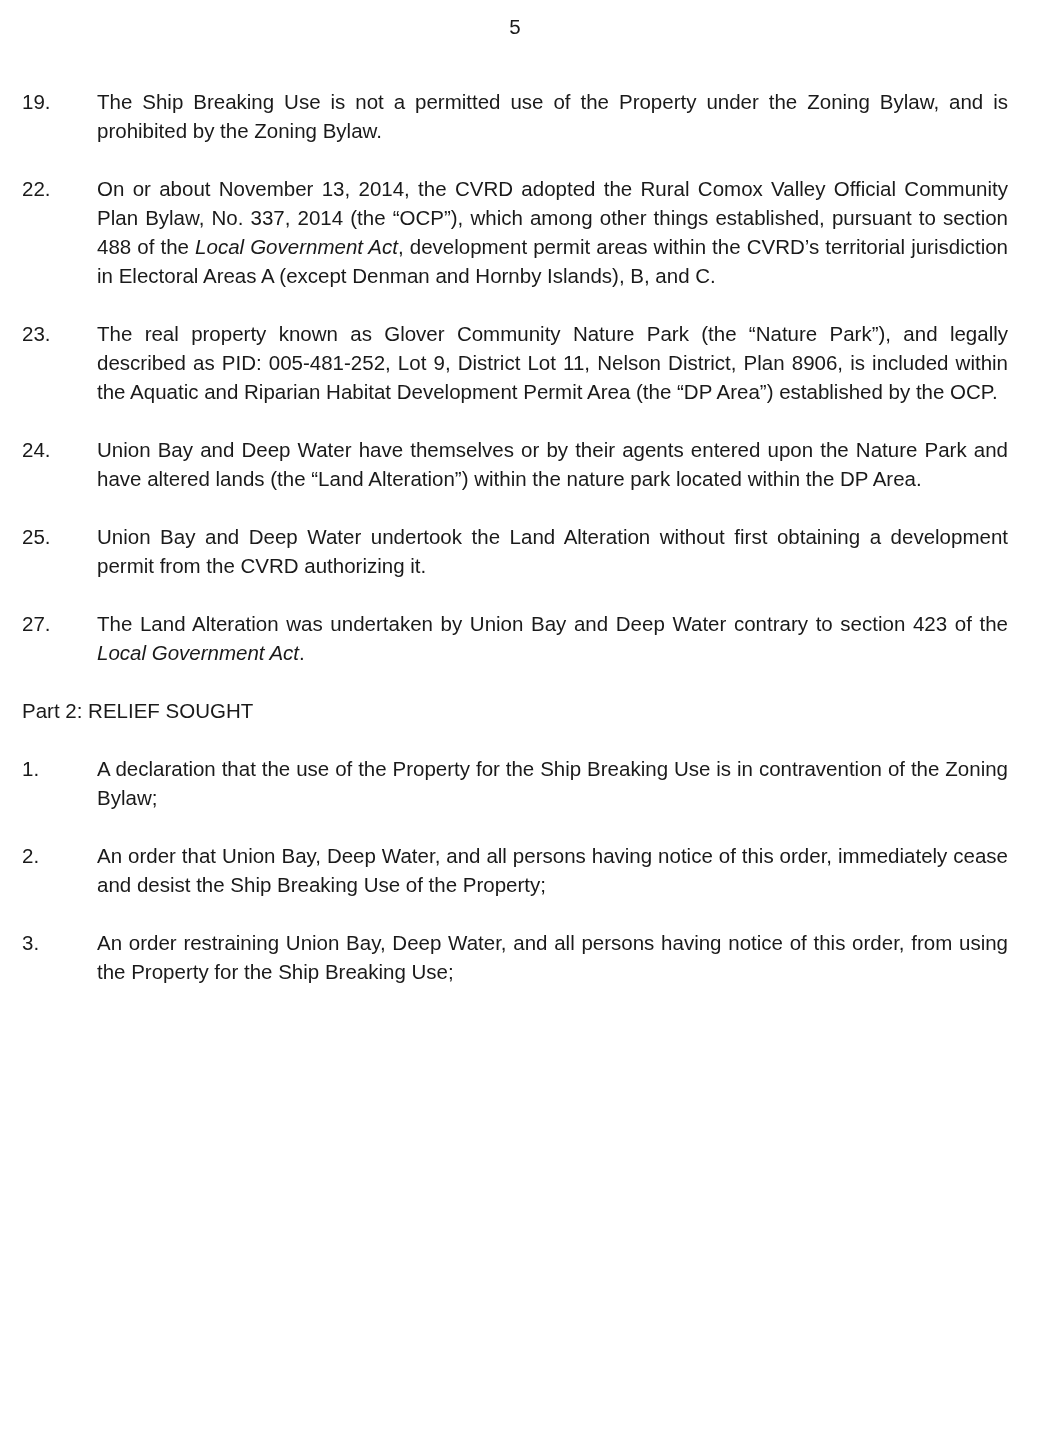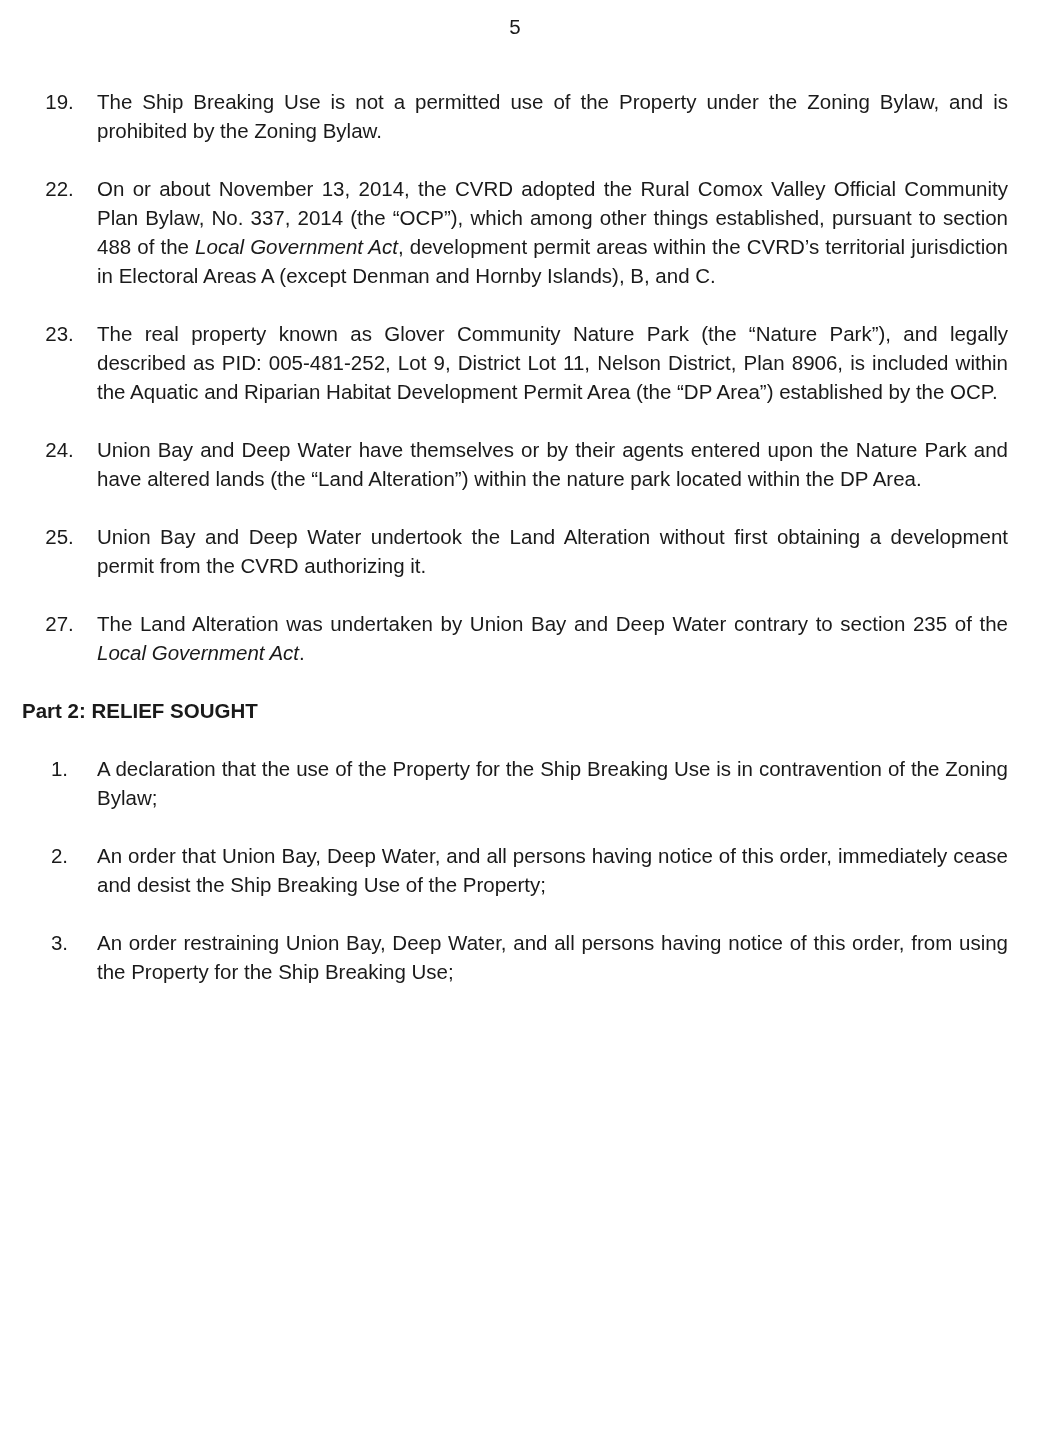--- a/index.html
+++ b/index.html
@@ -32,32 +32,32 @@
     line-height: 29px;
     margin-bottom: 29px;
   }
   .block:last-child { margin-bottom: 0; }
   .numbered {
     display: grid;
     grid-template-columns: 75px 1fr;
     align-items: start;
   }
   .num {
-    text-align: center;
+    text-align: left;
   }
   .text {
     text-align: justify;
     text-justify: inter-word;
   }
   .heading-underline {
     text-decoration: underline;
     text-underline-offset: 4px;
   }
   .heading-bold {
-    font-weight: bold;
+    font-weight: normal;
   }
   .text em { font-style: italic; }
 </style>
 </head>
 <body>
 
 <div class="page">
 
   <div class="page-number">5</div>
 
@@ -85,21 +85,21 @@
   </div>
 
   <div class="block numbered">
     <span class="num">25.</span>
     <span class="text"><span>Union Bay and Deep Water undertook the Land Alteration without first obtaining a development permit from the CVRD authorizing it.</span></span>
   </div>
 
 
   <div class="block numbered">
     <span class="num">27.</span>
-    <span class="text"><span>The Land Alteration was undertaken by Union Bay and Deep Water contrary to section 235 of the </span><em>Local Government Act</em><span>.</span></span>
+    <span class="text"><span>The Land Alteration was undertaken by Union Bay and Deep Water contrary to section 423 of the </span><em>Local Government Act</em><span>.</span></span>
   </div>
 
   <div class="block heading-bold">Part 2: RELIEF SOUGHT</div>
 
   <div class="block numbered">
     <span class="num">1.</span>
     <span class="text"><span>A declaration that the use of the Property for the Ship Breaking Use is in contravention of the Zoning Bylaw;</span></span>
   </div>
 
   <div class="block numbered">

